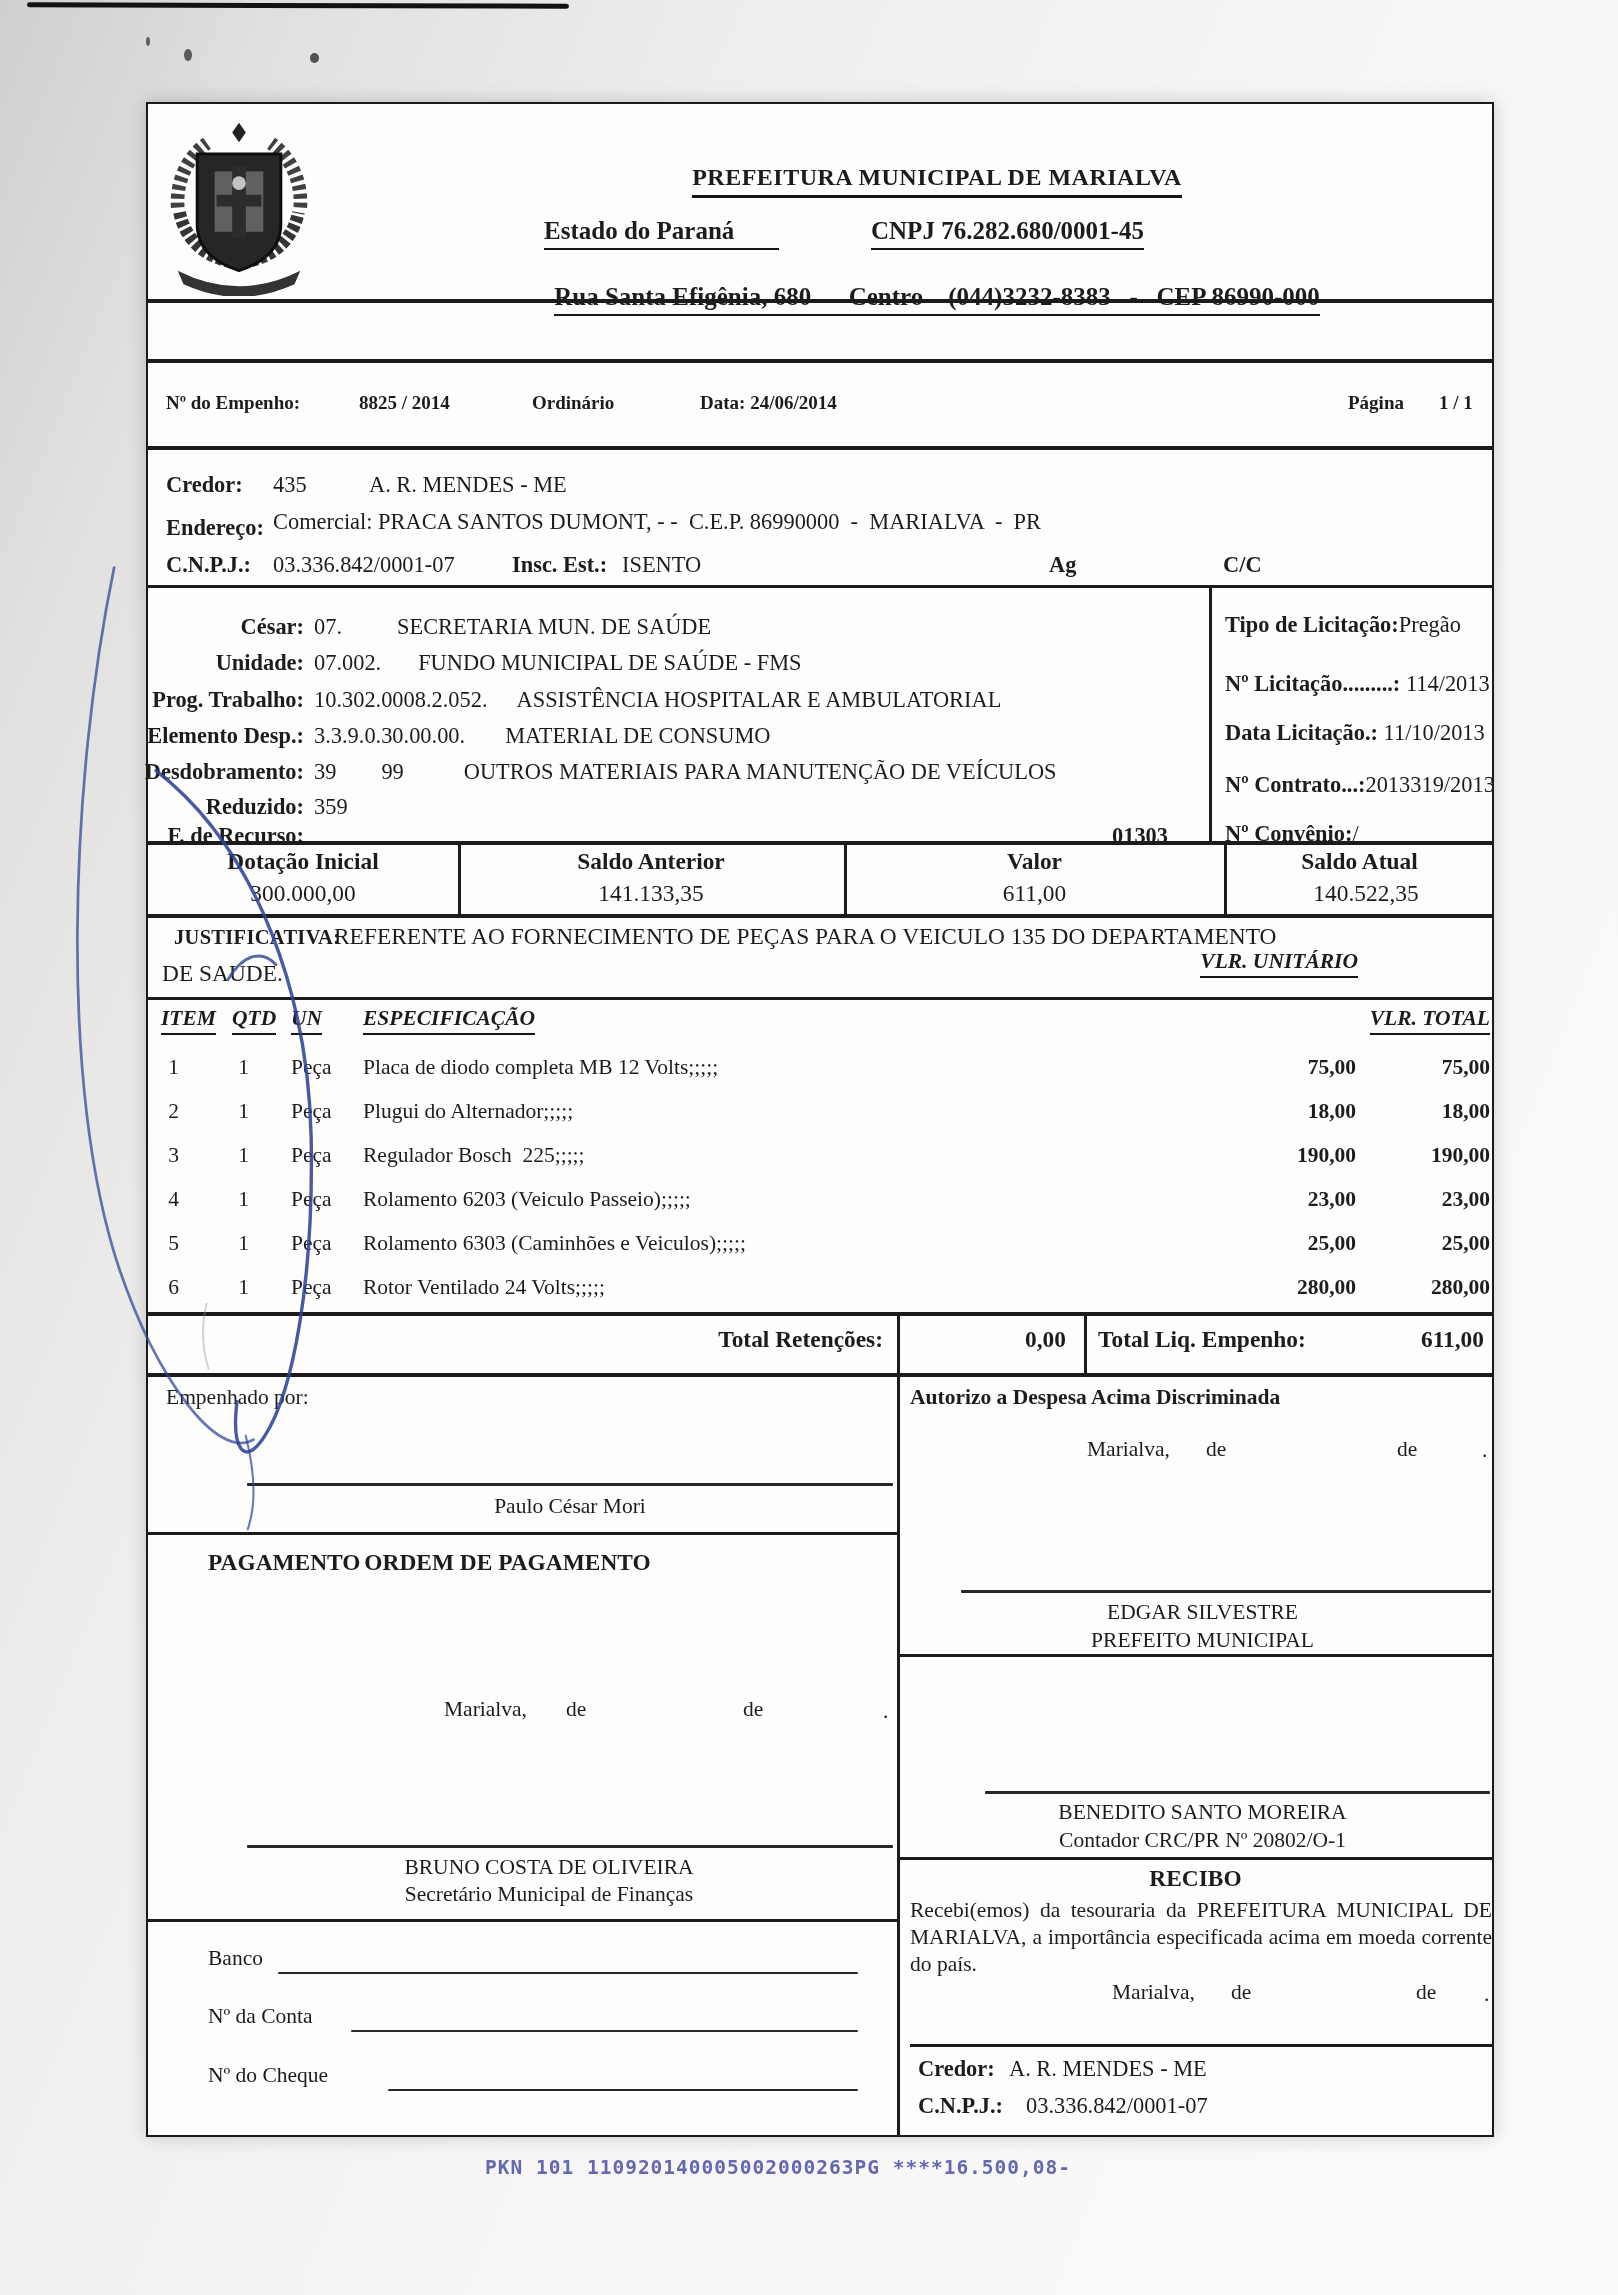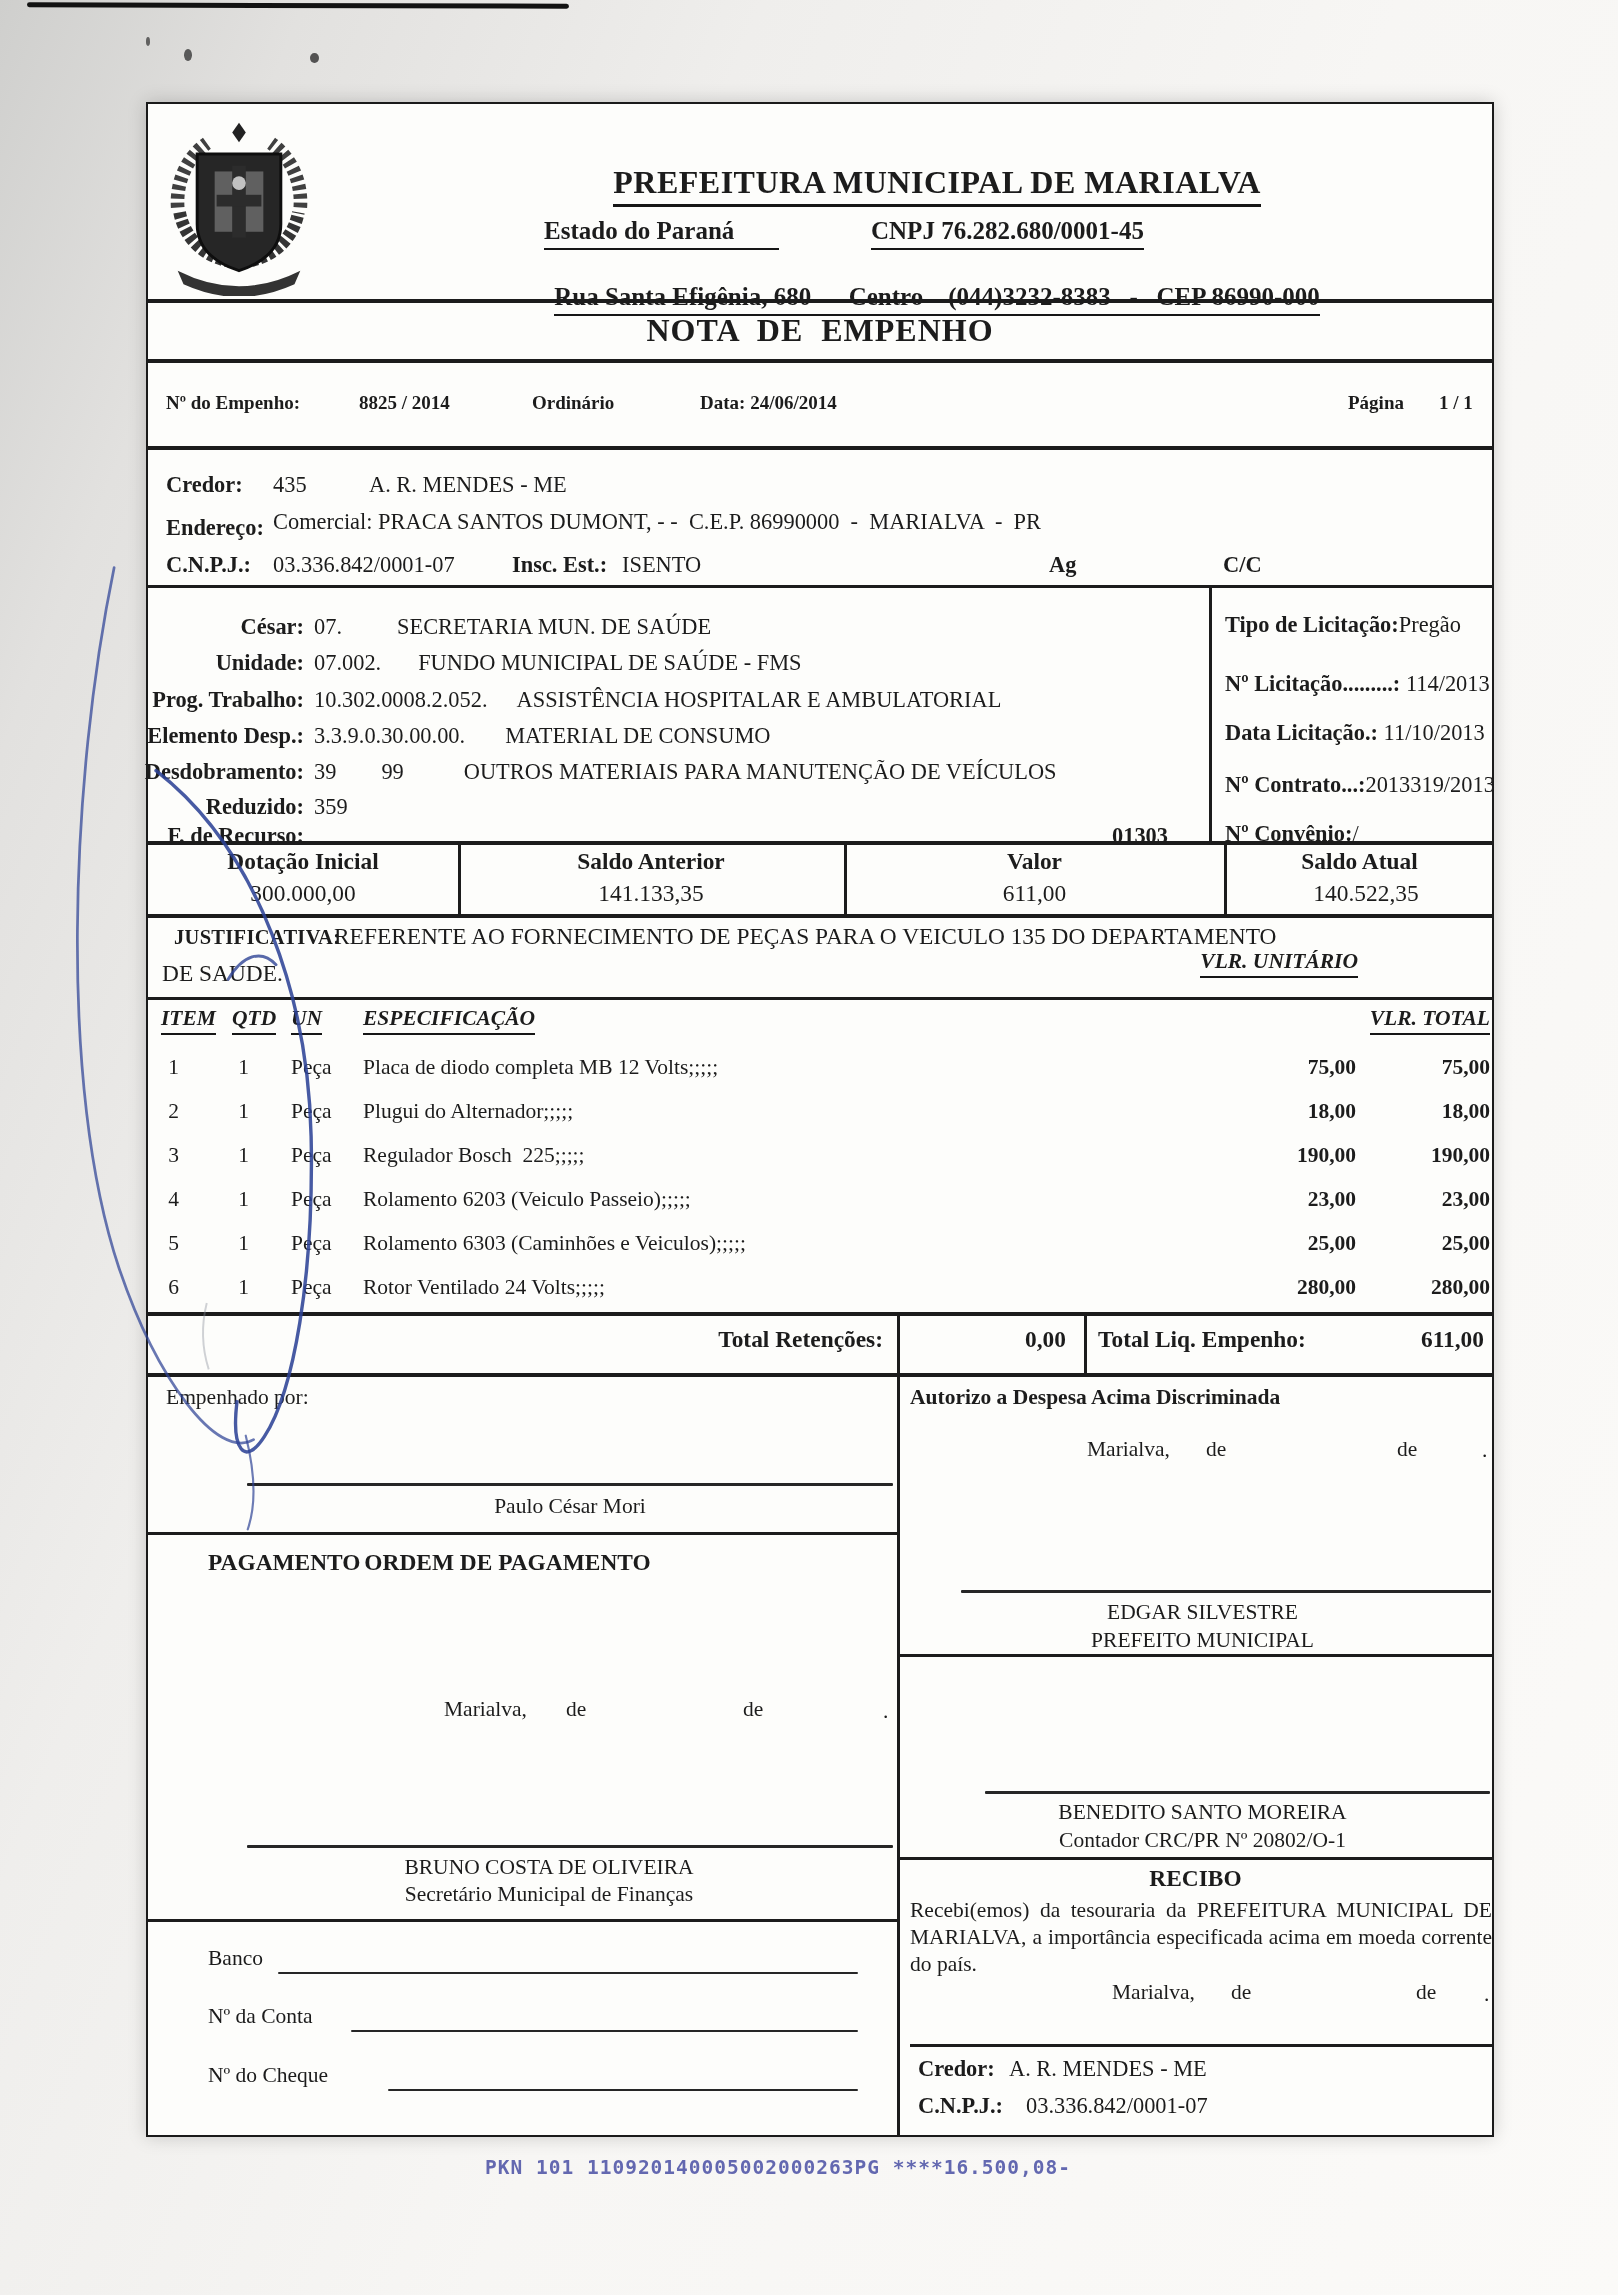--- a/index.html
+++ b/index.html
@@ -57,30 +57,29 @@
       <path d="M40,40 h86 v72 q0,34 -43,48 q-43,-14 -43,-48 z" fill="#262626" stroke="#0e0e0e" stroke-width="3"></path>
       <rect x="58" y="58" width="50" height="62" fill="#8f8f8f" opacity=".55"></rect>
       <rect x="76" y="52" width="14" height="74" fill="#2c2c2c"></rect>
       <rect x="60" y="82" width="46" height="12" fill="#2c2c2c"></rect>
       <circle cx="83" cy="70" r="7" fill="#e8e8e8" opacity=".8"></circle>
       <path d="M20,160 q63,32 126,0 l-6,14 q-57,26 -114,0 z" fill="#1d1d1d" opacity=".9"></path>
     </svg>
   </div>
 
   <div class="t" style="left:373px;top:146px;width:1112px;text-align:center;">
-    <span class="u b" style="font-size:32px;letter-spacing:0.5px;">PREFEITURA MUNICIPAL DE MARIALVA</span>
+    <span class="u b" style="font-size:24px;letter-spacing:0.5px;">PREFEITURA MUNICIPAL DE MARIALVA</span>
   </div>
   <span class="t b fs26" style="left:544px;top:217px;"><span class="u2" style="padding-right:45px;">Estado do Paraná</span></span>
   <span class="t b fs26" style="left:871px;top:217px;"><span class="u2">CNPJ 76.282.680/0001-45</span></span>
   <div class="t" style="left:378px;top:265px;width:1102px;text-align:center;">
     <span class="u2 b fs26">Rua Santa Efigênia, 680      Centro    (044)3232-8383   -   CEP 86990-000</span>
   </div>
 
   <div class="hl hl4" style="left:146px;top:299px;width:1348px;"></div>
-  <div class="t b" style="left:146px;top:312px;width:1348px;text-align:center;font-size:32px;letter-spacing:1px;">NOTA  DE  EMPENHO</div>
   <div class="hl hl4" style="left:146px;top:359px;width:1348px;"></div>
 
   <span class="t b fs25" style="left:166px;top:392px;">Nº do Empenho:</span>
   <span class="t b fs25" style="left:359px;top:392px;">8825 / 2014</span>
   <span class="t b fs25" style="left:532px;top:392px;">Ordinário</span>
   <span class="t b fs25" style="left:700px;top:392px;">Data: 24/06/2014</span>
   <span class="t b fs25" style="left:1348px;top:392px;">Página</span>
   <span class="t b fs25" style="left:1439px;top:392px;">1 / 1</span>
   <div class="hl hl4" style="left:146px;top:446px;width:1348px;"></div>
 

